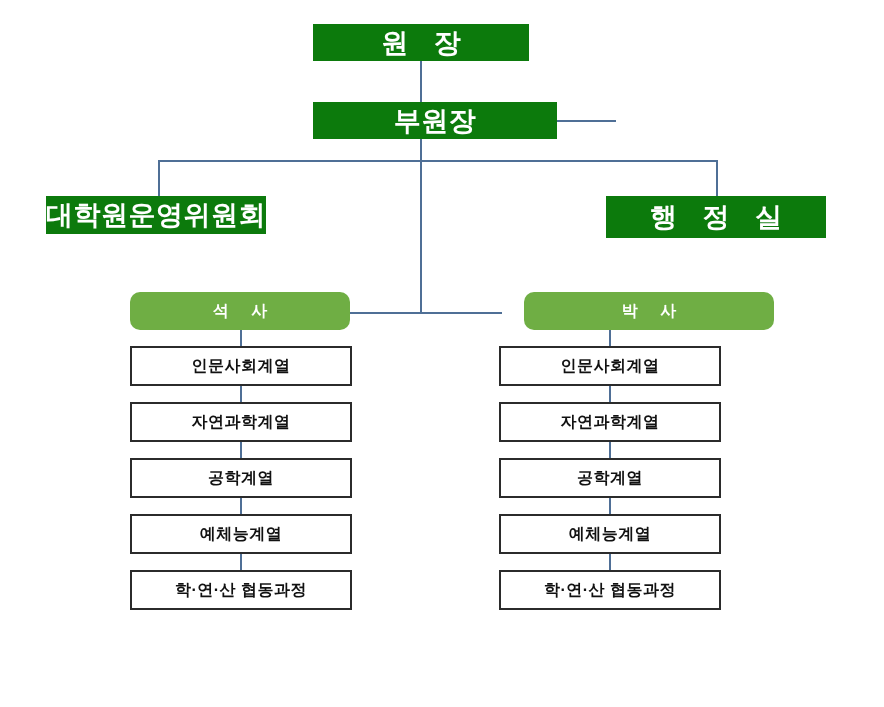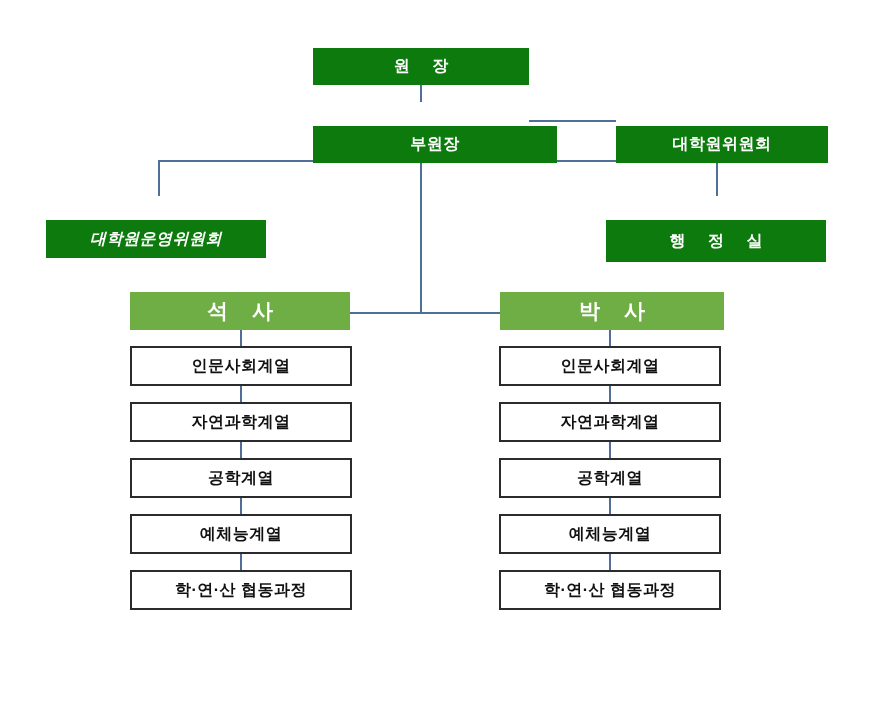--- a/index.html
+++ b/index.html
@@ -26,28 +26,28 @@
     justify-content: center;
     text-align: center;
     letter-spacing: 0.5px;
     white-space: nowrap;
     z-index: 3;
   }
   .node-dark {
     background: #0c7a0c;
     color: #ffffff;
     font-weight: bold;
-    font-size: 16px;
-    margin-top: 24px;
+    font-size: 27px;
   }
   .node-mid {
     background: #6fae44;
     color: #ffffff;
     font-weight: bold;
-    font-size: 21px;
+    font-size: 16px;
+    border-radius: 10px;
   }
   .node-leaf {
     background: #ffffff;
     color: #111111;
     border: 2px solid #2b2b2b;
     font-weight: bold;
     font-size: 16px;
     text-align: right;
   }
   .spaced {
@@ -88,35 +88,34 @@
   <div class="connector conn-v" style="left:609px; top:330px; height:16px;"></div>
   <div class="connector conn-v" style="left:609px; top:386px; height:16px;"></div>
   <div class="connector conn-v" style="left:609px; top:442px; height:16px;"></div>
   <div class="connector conn-v" style="left:609px; top:498px; height:16px;"></div>
   <div class="connector conn-v" style="left:609px; top:554px; height:16px;"></div>
 
   <div class="node node-dark spaced" style="left:313px; top:24px; width:216px; height:37px;">원  장</div>
 
   <div class="node node-dark" style="left:313px; top:102px; width:244px; height:37px;">부원장</div>
 
-  <div class="node node-dark" style="left:616px; top:102px; width:212px; height:37px;">대학원위원회</div>
 
-  <div class="node node-dark" style="left:46px; top:196px; width:220px; height:38px;font-style:italic;">대학원운영위원회</div>
+  <div class="node node-dark" style="left:46px; top:196px; width:220px; height:38px;">대학원운영위원회</div>
 
   <div class="node node-dark spaced" style="left:606px; top:196px; width:220px; height:42px;">행 정 실</div>
 
   <div class="node node-mid spaced" style="left:130px; top:292px; width:220px; height:38px;">석  사</div>
 
   <div class="node node-leaf" style="left:130px; top:346px; width:222px; height:40px;">인문사회계열</div>
   <div class="node node-leaf" style="left:130px; top:402px; width:222px; height:40px;">자연과학계열</div>
   <div class="node node-leaf" style="left:130px; top:458px; width:222px; height:40px;">공학계열</div>
   <div class="node node-leaf" style="left:130px; top:514px; width:222px; height:40px;">예체능계열</div>
   <div class="node node-leaf" style="left:130px; top:570px; width:222px; height:40px;">학·연·산 협동과정</div>
 
-  <div class="node node-mid spaced" style="left:500px; top:292px; width:224px; height:38px;">박  사</div>
+  <div class="node node-mid spaced" style="left:524px; top:292px; width:250px; height:38px;">박  사</div>
 
   <div class="node node-leaf" style="left:499px; top:346px; width:222px; height:40px;">인문사회계열</div>
   <div class="node node-leaf" style="left:499px; top:402px; width:222px; height:40px;">자연과학계열</div>
   <div class="node node-leaf" style="left:499px; top:458px; width:222px; height:40px;">공학계열</div>
   <div class="node node-leaf" style="left:499px; top:514px; width:222px; height:40px;">예체능계열</div>
   <div class="node node-leaf" style="left:499px; top:570px; width:222px; height:40px;">학·연·산 협동과정</div>
 
 </div>
 
 </body></html>

